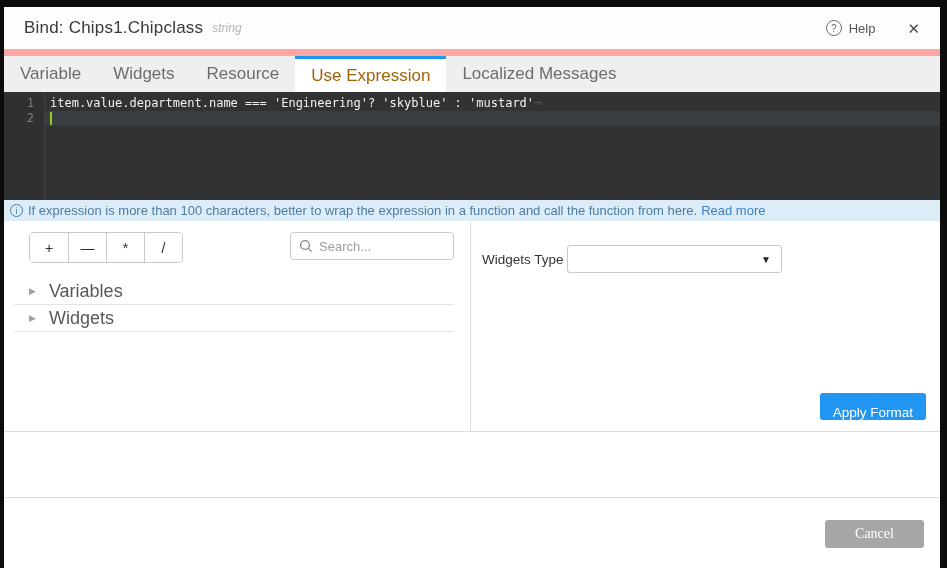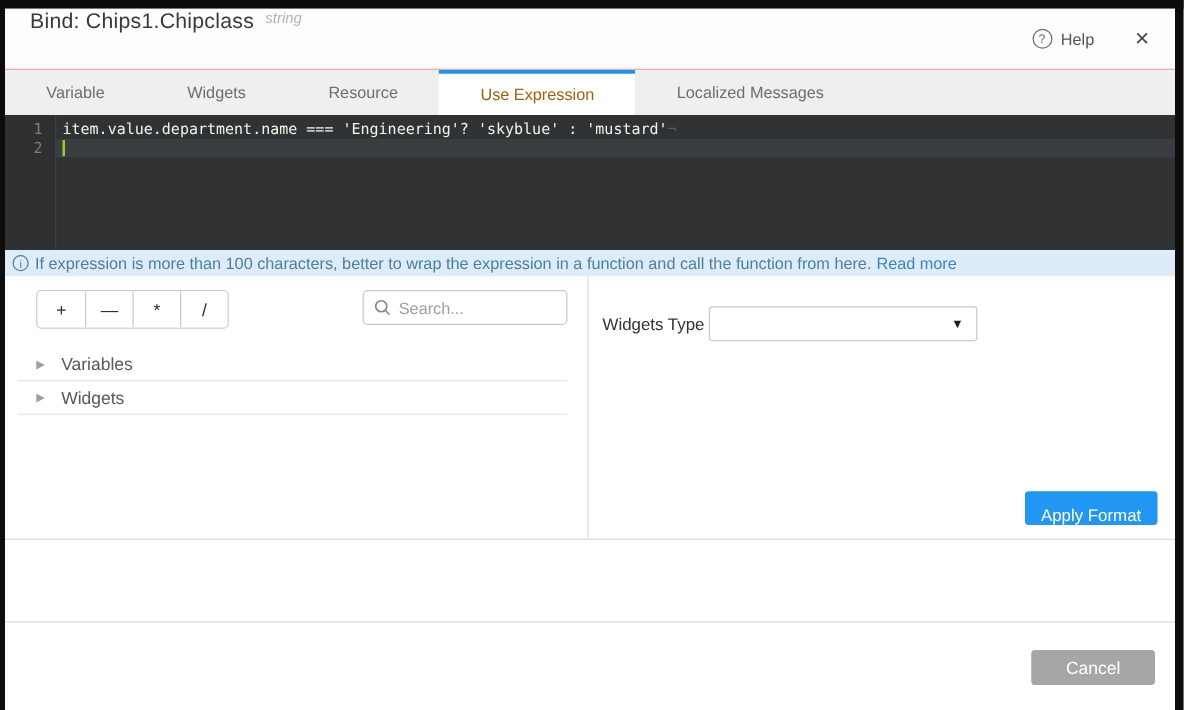--- a/index.html
+++ b/index.html
@@ -12,40 +12,40 @@
     border-left:4px solid #0c0c0c;
     border-right:7px solid #0c0c0c;
     background:#fff;
     display:flex; flex-direction:column;
   }
 
   
   .header {
     height:49px; flex:0 0 49px;
     background:#fdfdfd;
-    border-bottom:1px solid #fca5a5;
-    display:flex; 
+    border-bottom:7px solid #fca5a5;
+    display:flex; align-items:center;
     padding:0 20px;
   }
   .title { font-size:17px; font-weight:500; color:#3a3a3a; letter-spacing:.2px; }
   .type-badge { font-size:12px; font-style:italic; color:#b3b3b3; margin-left:9px; }
   .header-right { margin-left:auto; display:flex; align-items:center; }
   .help-btn { display:flex; align-items:center; gap:7px; cursor:pointer; }
   .help-circle {
     width:16px; height:16px; border:1px solid #6e6e6e; border-radius:50%;
     display:flex; align-items:center; justify-content:center;
     font-size:10px; color:#6e6e6e;
   }
   .help-text { font-size:13px; color:#555; }
   .close-btn { margin-left:32px; font-size:15px; color:#4a4a4a; cursor:pointer; line-height:1; }
 
   
   .tabbar { height:36px; flex:0 0 36px; background:#efefef; display:flex; }
   .tab {
-    padding:0 33px; line-height:36px; font-size:13px; color:#6d6d6d; cursor:pointer;
+    padding:0 16px; line-height:36px; font-size:17px; color:#6d6d6d; cursor:pointer;
     white-space:nowrap;
   }
   .tab.active {
     background:#fff; color:#a16207;
     border-top:3px solid #1a96f0; line-height:33px;
   }
 
   
   .editor {
     height:108px; flex:0 0 108px;
@@ -107,21 +107,21 @@
   }
   .search-box input::placeholder { color:#9e9e9e; }
 
   .tree { margin-top:15px; }
   .tree-item {
     margin:0 16px 0 10px; border-bottom:1px solid #e4e4e4;
     height:27px; display:flex; align-items:center; padding-left:15px; gap:13px;
     cursor:pointer;
   }
   .caret { font-size:9px; color:#9e9e9e; }
-  .tree-label { font-size:14px; color:#56585a; }
+  .tree-label { font-size:18px; color:#56585a; }
 
   .format-row { display:flex; align-items:center; }
   .format-label { font-size:13.5px; color:#333; width:85px; flex:0 0 85px; }
   .format-select {
     width:215px; height:28px; border:1px solid #c9c9c9; border-radius:3px;
     background:#fff; display:flex; align-items:center; justify-content:flex-end;
     padding-right:10px; cursor:pointer;
   }
   .select-arrow { font-size:10px; color:#222; }
   .apply-btn {
@@ -132,21 +132,21 @@
 
   
   .spacer { height:65px; flex:0 0 65px; background:#fff; }
   .footer {
     flex:1; border-top:1px solid #dcdcdc;
     display:flex; justify-content:flex-end; align-items:flex-start;
     padding:22px 16px 0 0; gap:16px; background:#fff;
   }
   .btn {
     height:28px; border:none; border-radius:3px; color:#fff; font-size:14px;
-    font-family:Liberation Sans, sans-serif; cursor:pointer;
+    font-family:Liberation Serif, serif; cursor:pointer;
   }
   .cancel-btn { width:99px; background:#a6a6a6; }
   .bind-btn { width:96px; background:#2196f3; }
 </style>
 </head>
 <body>
 
 <div class="dialog">
 
   <div class="header">

